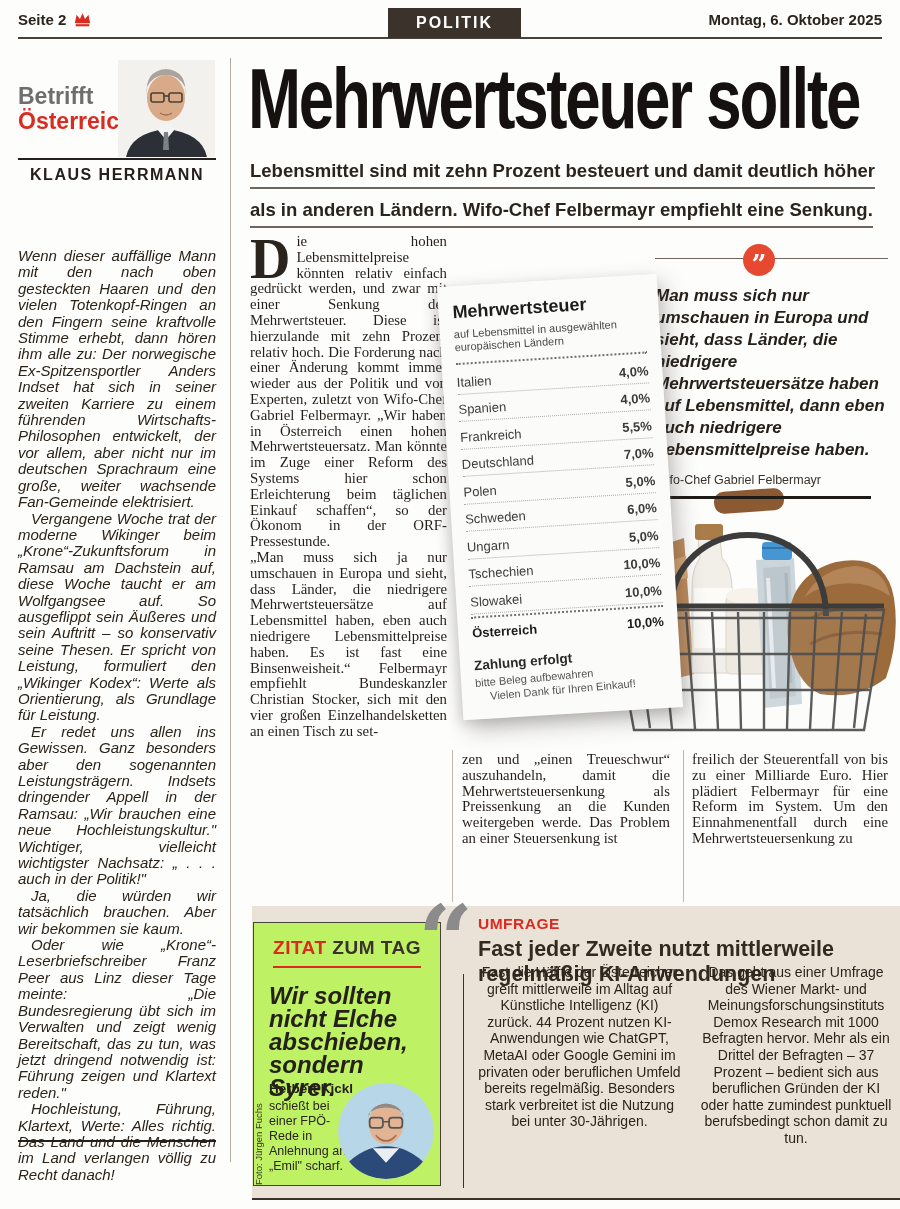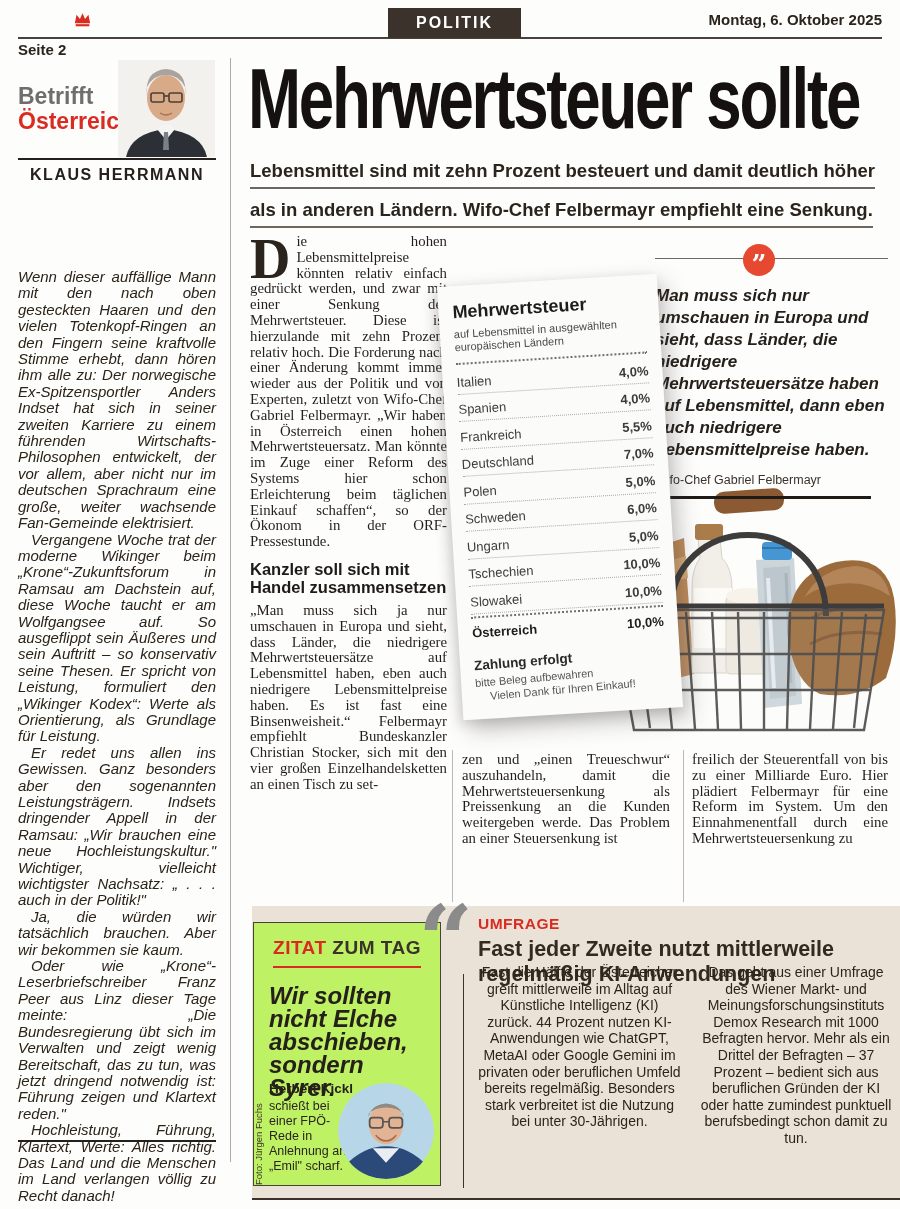--- a/index.html
+++ b/index.html
@@ -1,37 +1,37 @@
 <!DOCTYPE html>
 <html><head>
 <meta charset="utf-8">
 <style>
   html,body{margin:0;padding:0;background:#ffffff;}
   .page{position:relative;width:900px;height:1209px;background:#fdfdfc;overflow:hidden;
         font-family:"Liberation Sans",sans-serif;color:#2b241d;}
 
   
   .hdr-line{position:absolute;left:18px;top:37px;width:864px;border-top:2px solid #4a423a;}
-  .seite{position:absolute;left:18px;top:11px;font-size:15px;font-weight:700;color:#2b241d;margin-top:30px;}
+  .seite{position:absolute;left:18px;top:11px;font-size:15px;font-weight:700;color:#2b241d;}
   .crown{position:absolute;left:74px;top:12px;}
   .politik-box{position:absolute;left:388px;top:8px;background:#3a322b;color:#fff;
                font-size:16px;font-weight:800;letter-spacing:2px;padding:6px 28px;z-index:2;}
   .date{position:absolute;right:18px;top:11px;font-size:15px;font-weight:700;}
 
   
   .kicker{position:absolute;left:18px;top:84px;font-size:23px;font-weight:800;line-height:25px;}
   .kicker .g{color:#6e6e6e;} .kicker .r{color:#d92b20;}
   .portrait{position:absolute;left:118px;top:60px;width:97px;height:97px;}
   .col-rule1{position:absolute;left:18px;top:158px;width:198px;border-top:2.5px solid #25201b;}
   .author{position:absolute;left:18px;top:166px;width:198px;text-align:center;
           font-size:16px;font-weight:700;letter-spacing:1.5px;color:#25201b;}
   .col-title{position:absolute;left:18px;top:189px;font-size:25px;line-height:26px;
              font-weight:800;font-style:italic;color:#1e1a16;}
   .col-body{position:absolute;left:18px;top:248px;width:198px;font-size:15px;line-height:16.4px;
-            font-style:italic;text-align:justify;color:#2b2218;margin-top:21px;}
+            font-style:italic;text-align:justify;color:#2b2218;}
   .col-body p{margin:0;}
   .col-body p + p{text-indent:13px;}
   .col-rule2{position:absolute;left:18px;top:1140px;width:198px;border-top:2.5px solid #25201b;}
   .vdiv-main{position:absolute;left:230px;top:58px;height:1104px;border-left:1px solid #b3aca3;}
 
   
   .headline{position:absolute;left:248px;top:50px;font-size:86px;font-weight:800;
             letter-spacing:-3px;transform:scaleX(0.74);transform-origin:left top;
             white-space:nowrap;color:#14110e;line-height:96px;}
   .subline{position:absolute;left:250px;display:inline-block;font-size:18.5px;font-weight:700;
@@ -152,21 +152,20 @@
   </div>
   <div class="col-rule2"></div>
   <div class="vdiv-main"></div>
 
   <div class="headline">Mehrwertsteuer sollte</div>
   <div class="subline s1">Lebensmittel sind mit zehn Prozent besteuert und damit deutlich höher</div>
   <div class="subline s2">als in anderen Ländern. Wifo-Chef Felbermayr empfiehlt eine Senkung.</div>
 
   <div class="art-col1 serif">
     <span class="dropcap">D</span><span>ie hohen Lebensmittelpreise könnten relativ einfach gedrückt werden, und zwar mit einer Senkung der Mehrwertsteuer. Diese ist hierzulande mit zehn Prozent relativ hoch. Die Forderung nach einer Änderung kommt immer wieder aus der Politik und von Experten, zuletzt von Wifo-Chef Gabriel Felbermayr. „Wir haben in Österreich einen hohen Mehrwertsteuersatz. Man könnte im Zuge einer Reform des Systems hier schon Erleichterung beim täglichen Einkauf schaffen“, so der Ökonom in der ORF-Pressestunde.</span>
-    <div class="art-subhead">Kanzler soll sich mit Handel zusammensetzen</div>
     <div>„Man muss sich ja nur umschauen in Europa und sieht, dass Länder, die niedrigere Mehrwertsteuersätze auf Lebensmittel haben, eben auch niedrigere Lebensmittelpreise haben. Es ist fast eine Binsenweisheit.“ Felbermayr empfiehlt Bundeskanzler Christian Stocker, sich mit den vier großen Einzelhandelsketten an einen Tisch zu set-</div>
   </div>
   <div class="band-div1"></div>
   <div class="band-div2"></div>
   <div class="art-col2 serif">zen und „einen Treueschwur“ auszuhandeln, damit die Mehrwertsteuersenkung als Preissenkung an die Kunden weitergeben werde. Das Problem an einer Steuersenkung ist</div>
   <div class="art-col3 serif">freilich der Steuerentfall von bis zu einer Milliarde Euro. Hier plädiert Felbermayr für eine Reform im System. Um den Einnahmenentfall durch eine Mehrwertsteuersenkung zu</div>
 
   <div class="receipt">
     <div class="rc-title">Mehrwertsteuer</div>
     <div class="rc-sub">auf Lebensmittel in ausgewählten europäischen Ländern</div>

